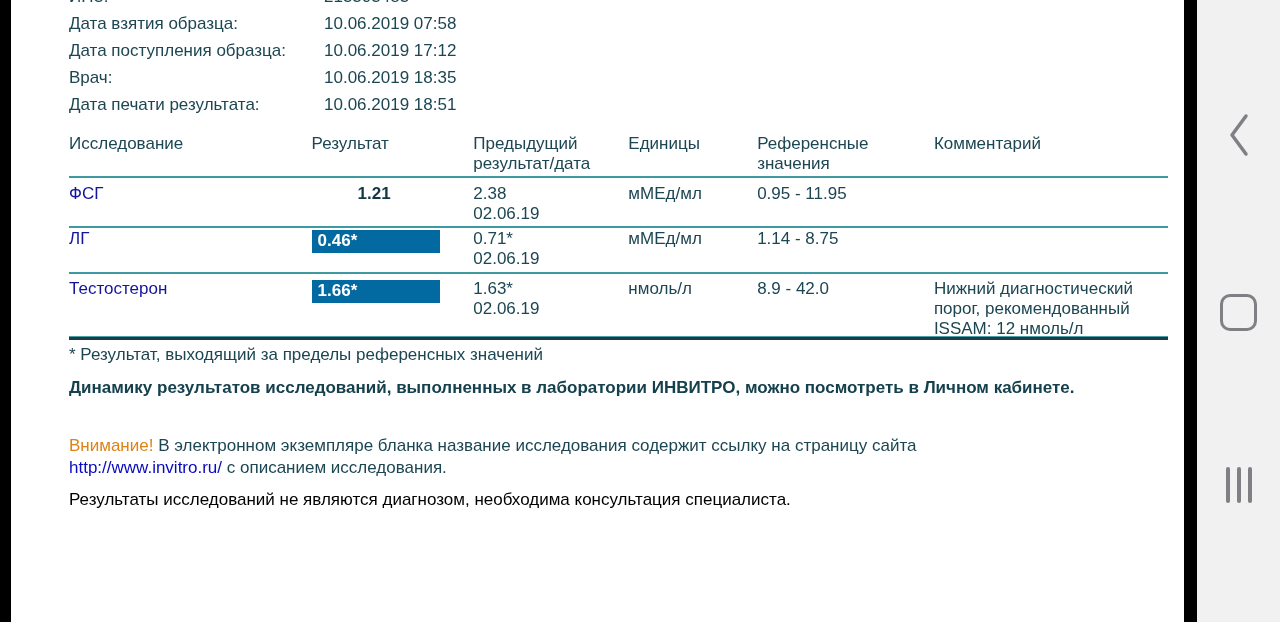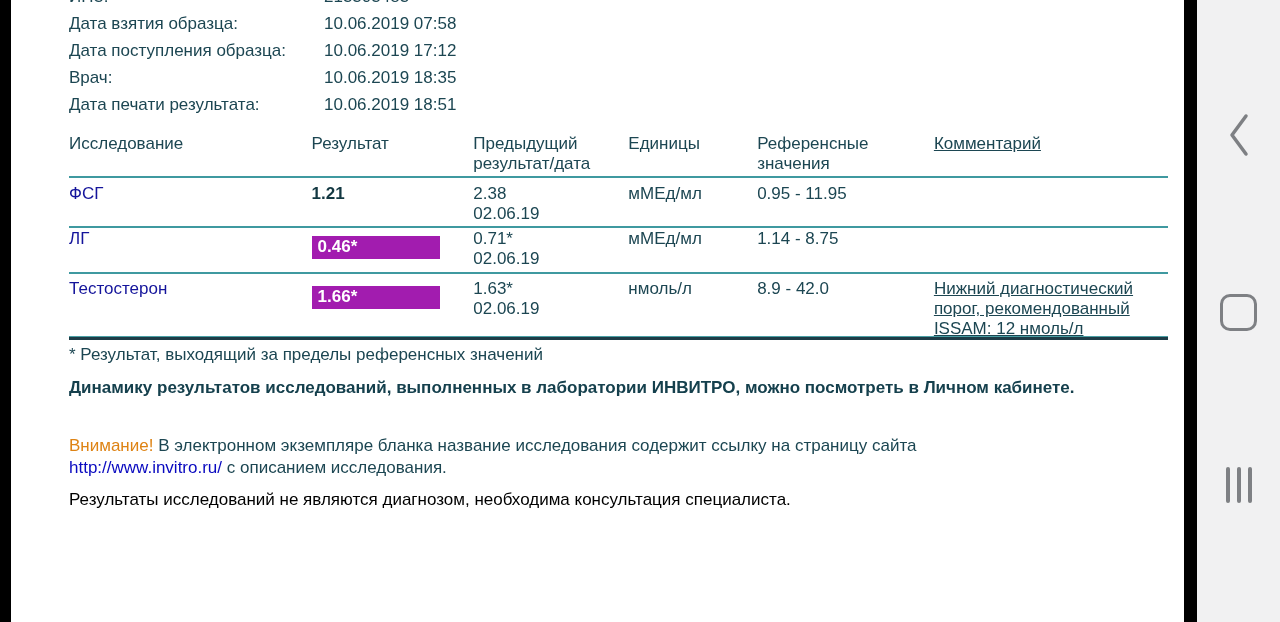--- a/index.html
+++ b/index.html
@@ -31,35 +31,35 @@
 
   
   .tbl{position:absolute;left:44px;width:1099px;}
   .tbl-header{top:134px;line-height:20px;}
   .cols{display:flex;align-items:flex-start;gap:15px;}
   .c1{width:242px;}
   .c2{width:156px;}
   .c3{width:149px;}
   .c4{width:121px;}
   .c5{width:172px;}
-  .c6{width:249px;text-decoration:underline;}
+  .c6{width:249px;}
   .hline{position:absolute;left:44px;width:1099px;height:2px;background:#3f99a0;}
   .hl-header{top:176px;}
   .hl-r1{top:226px;}
   .hl-r2{top:272px;}
   .hl-bottom{top:336px;height:4px;background:linear-gradient(#4aa0a5 25%, #1e3c47 25%);}
   .row{line-height:20px;}
   .row-1{top:184px;}
   .row-2{top:229px;}
   .row-3{top:279px;}
   .test-name{color:#14149b;}
-  .result-plain{font-weight:bold;color:#133842;}
+  .result-plain{font-weight:bold;color:#133842;margin-left:46px;}
   .result-flag{
-    display:inline-block;box-sizing:border-box;width:128px;margin-top:7px;
-    background:#a21caf;color:#ffffff;font-weight:bold;
+    display:inline-block;box-sizing:border-box;width:128px;margin-top:1px;
+    background:#0369a1;color:#ffffff;font-weight:bold;
     padding:1px 0 2px 6px;
   }
 
   
   .note-asterisk{position:absolute;left:44px;top:344px;width:1100px;line-height:21px;}
   .note-dynamics{position:absolute;left:44px;top:377px;width:1050px;line-height:22px;font-weight:bold;color:#15404d;}
   .note-attention{position:absolute;left:44px;top:435px;width:990px;line-height:22px;}
   .attention-label{color:#de8314;}
   .attention-link{color:#0a0ac0;}
   .note-disclaimer{position:absolute;left:44px;top:489px;width:1100px;line-height:21px;color:#000000;}

